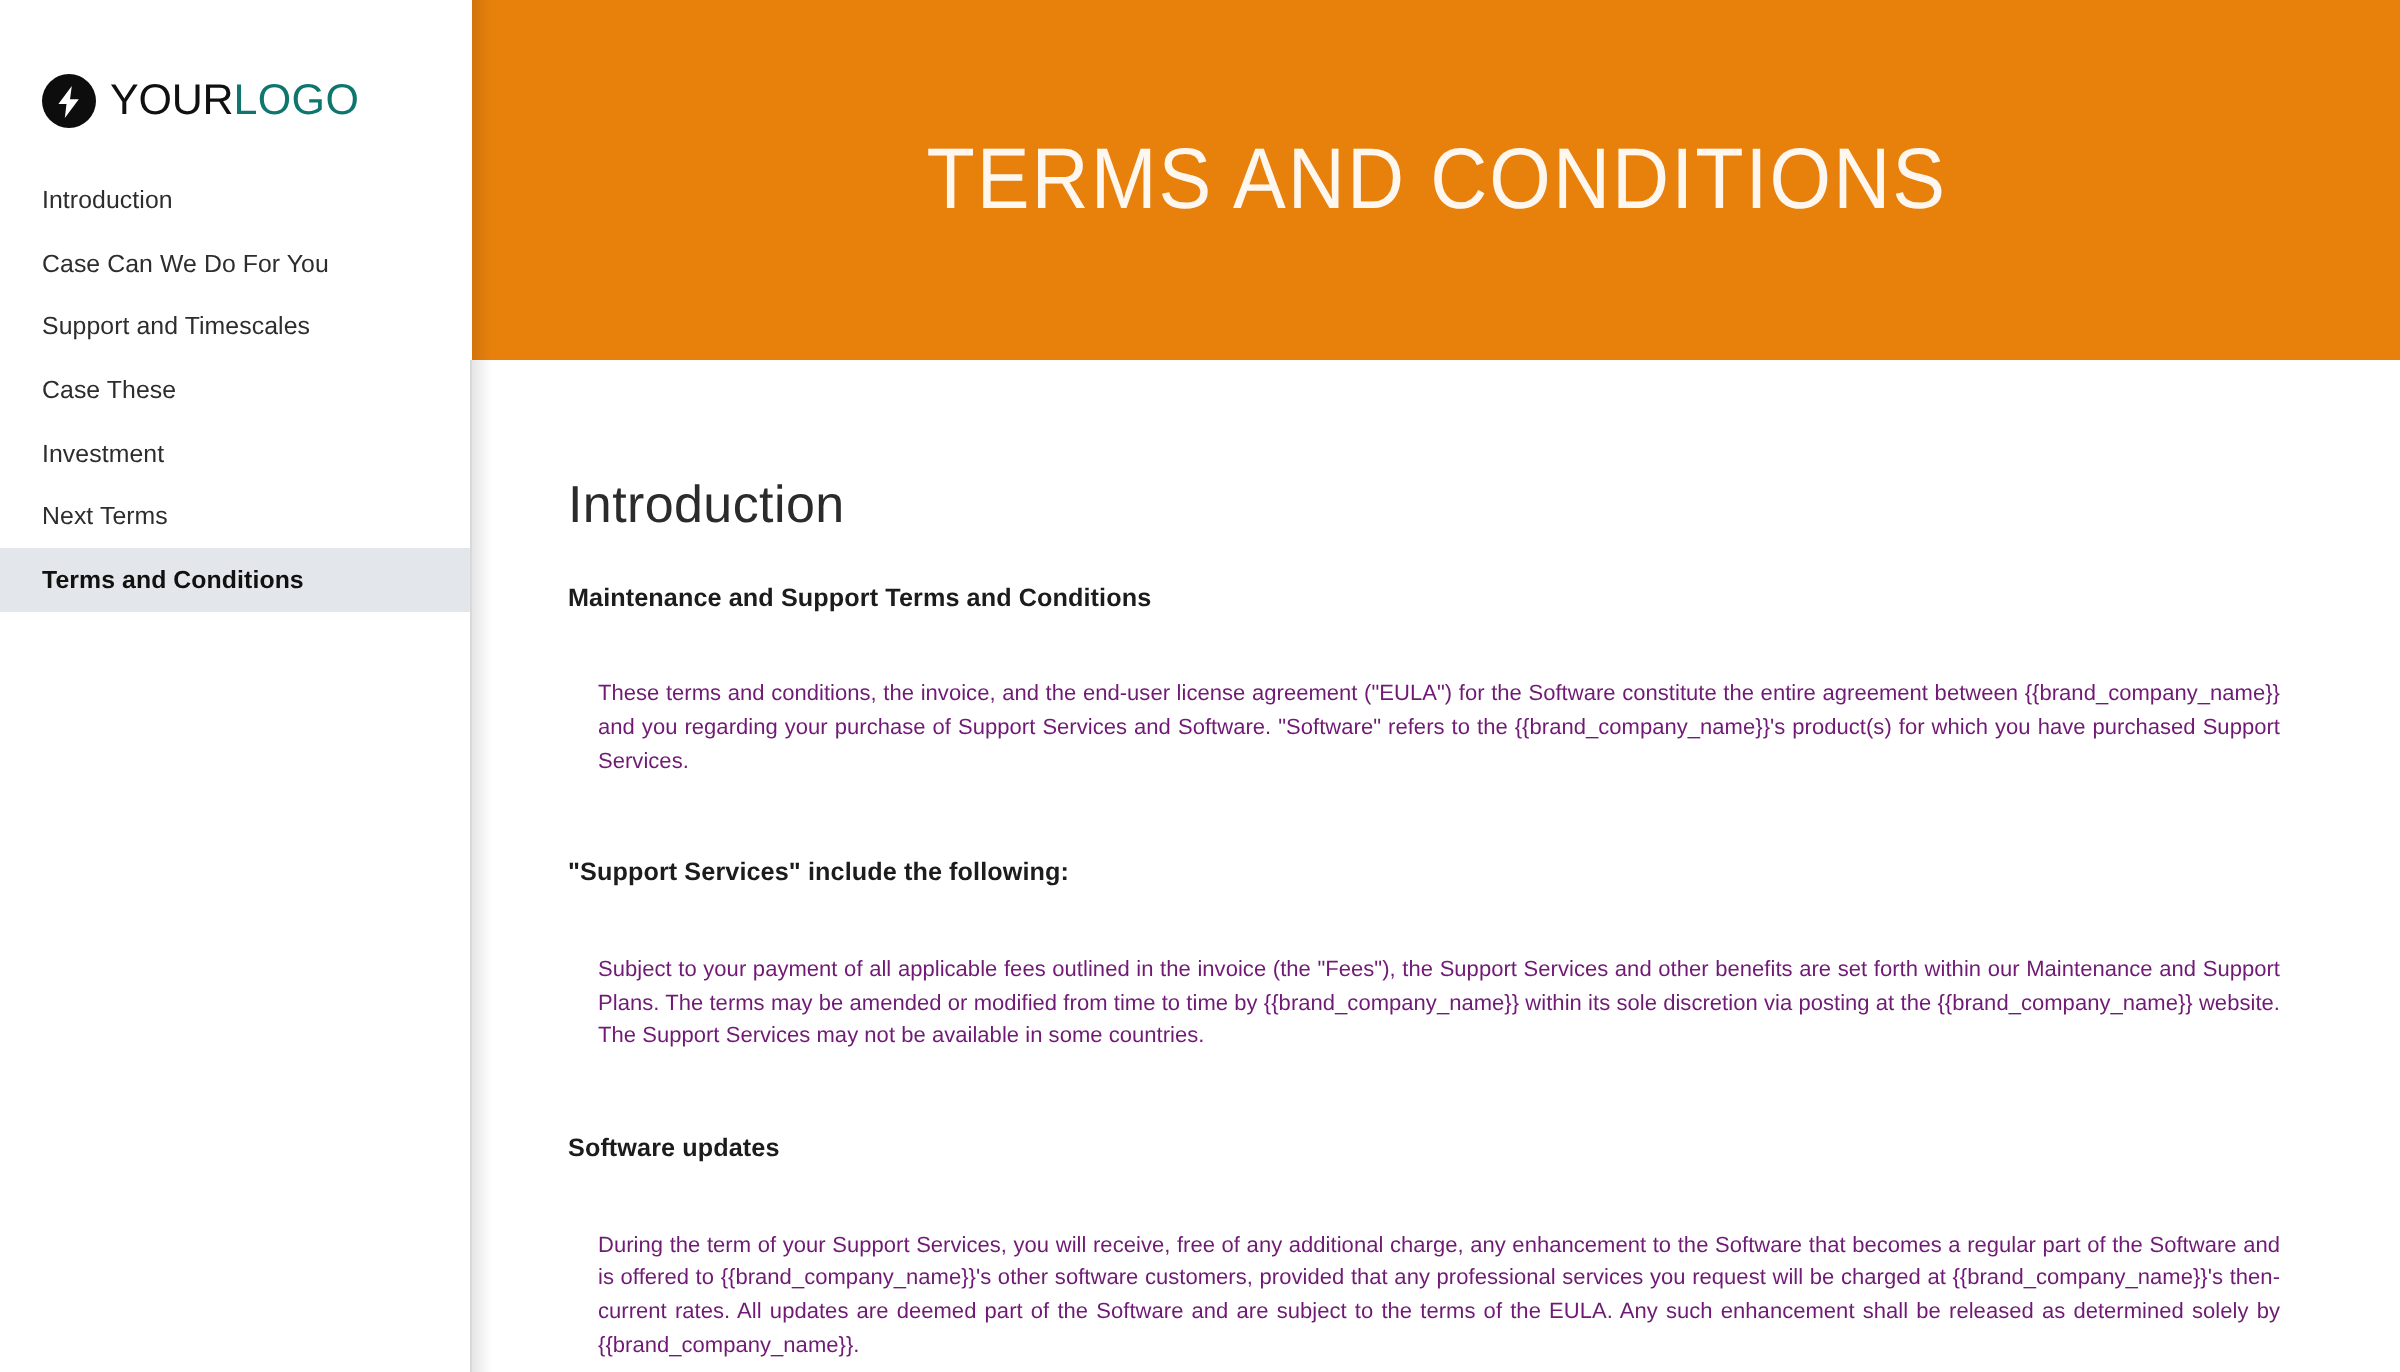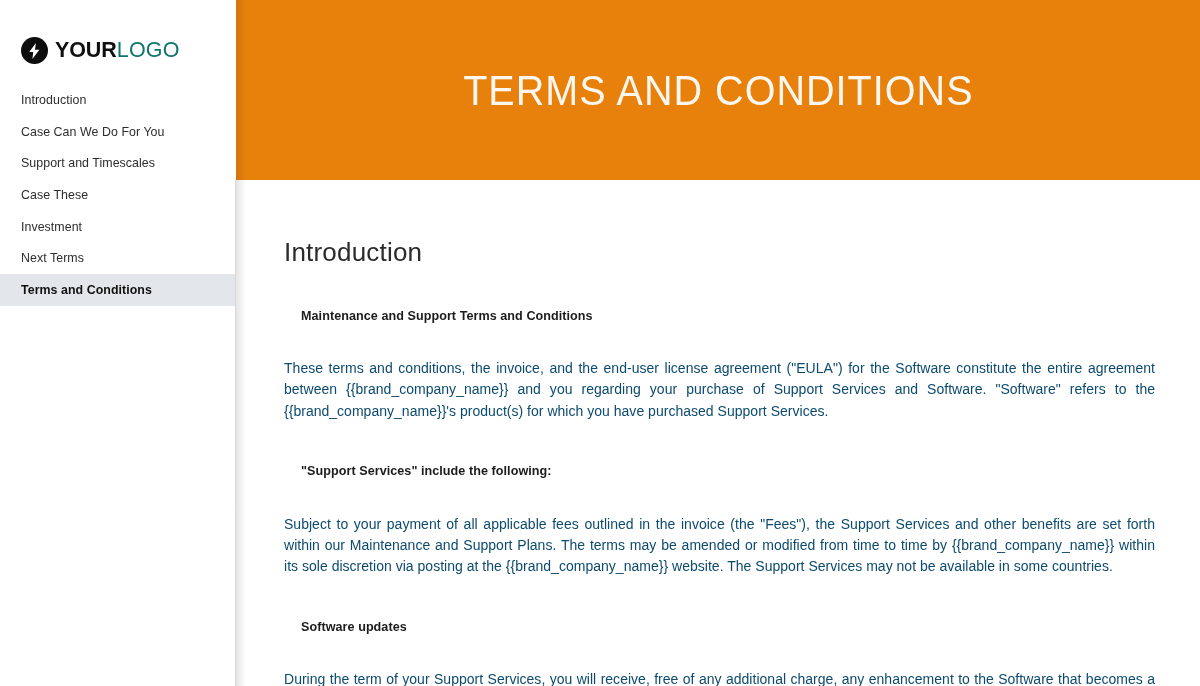--- a/index.html
+++ b/index.html
@@ -55,21 +55,21 @@
   }
   .brand-mark svg { display: block; }
   .brand-text {
     font-size: 21.5px;
     letter-spacing: 0.1px;
     line-height: 1;
     white-space: nowrap;
     color: #101010;
   }
   .brand-text .b-strong {
-    font-weight: 700;
+    font-weight: 400;
     letter-spacing: -0.1px;
   }
   .brand-text .b-light {
     font-weight: 300;
     color: #0f766e;
     letter-spacing: 0.2px;
   }
 
   .nav {
     margin-top: 12px;
@@ -156,31 +156,31 @@
     letter-spacing: 0.2px;
     margin: 0;
     padding-top: 58px;
     line-height: 1.1;
   }
 
   .doc-h3 {
     font-size: 12.6px;
     font-weight: 700;
     color: #1c1c1c;
-    margin: 17px;
+    margin: 0;
     padding-top: 24px;
     line-height: 1.3;
     letter-spacing: 0.05px;
   }
 
   .doc-p {
-    font-size: 14px;
-    font-weight: 400;
-    color: #0c4a6e;
-    margin: 0;
+    font-size: 11px;
+    font-weight: 400;
+    color: #701a75;
+    margin: 15px;
     padding-top: 17px;
     line-height: 1.53;
     text-align: justify;
     text-justify: inter-word;
     letter-spacing: 0.02px;
     max-width: 872px;
   }
   .doc-p.last {
     padding-top: 17px;
   }

